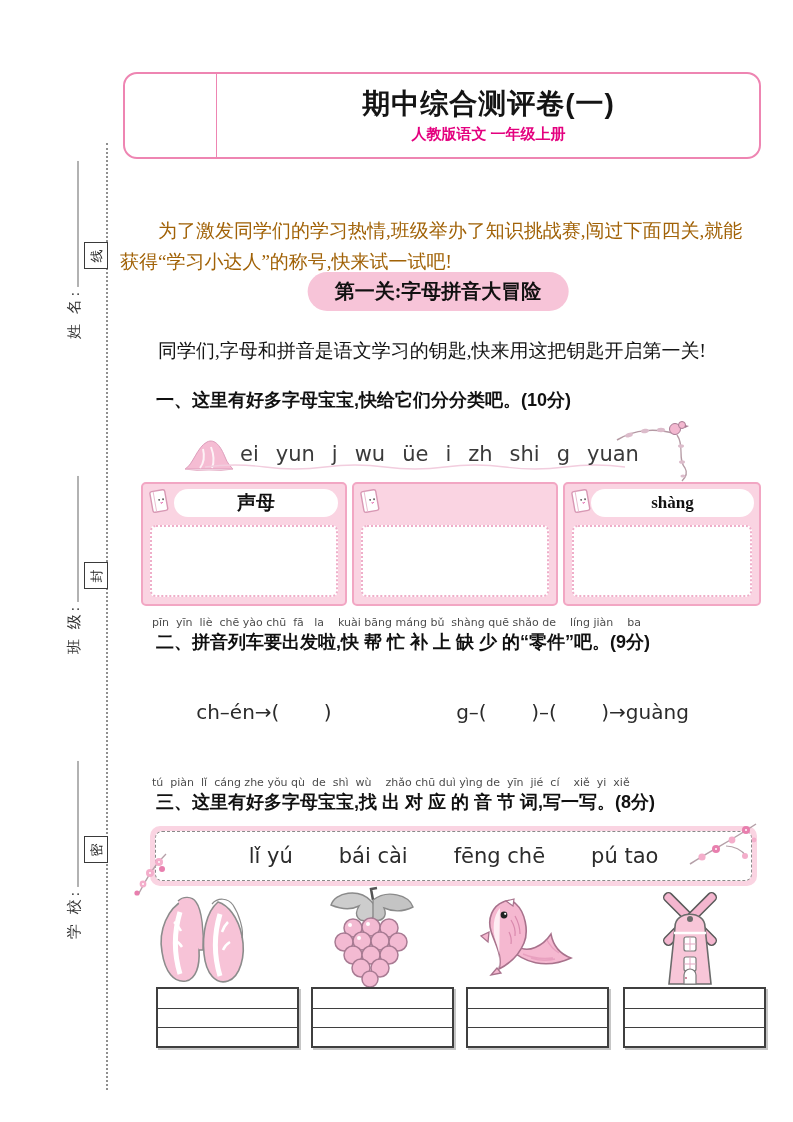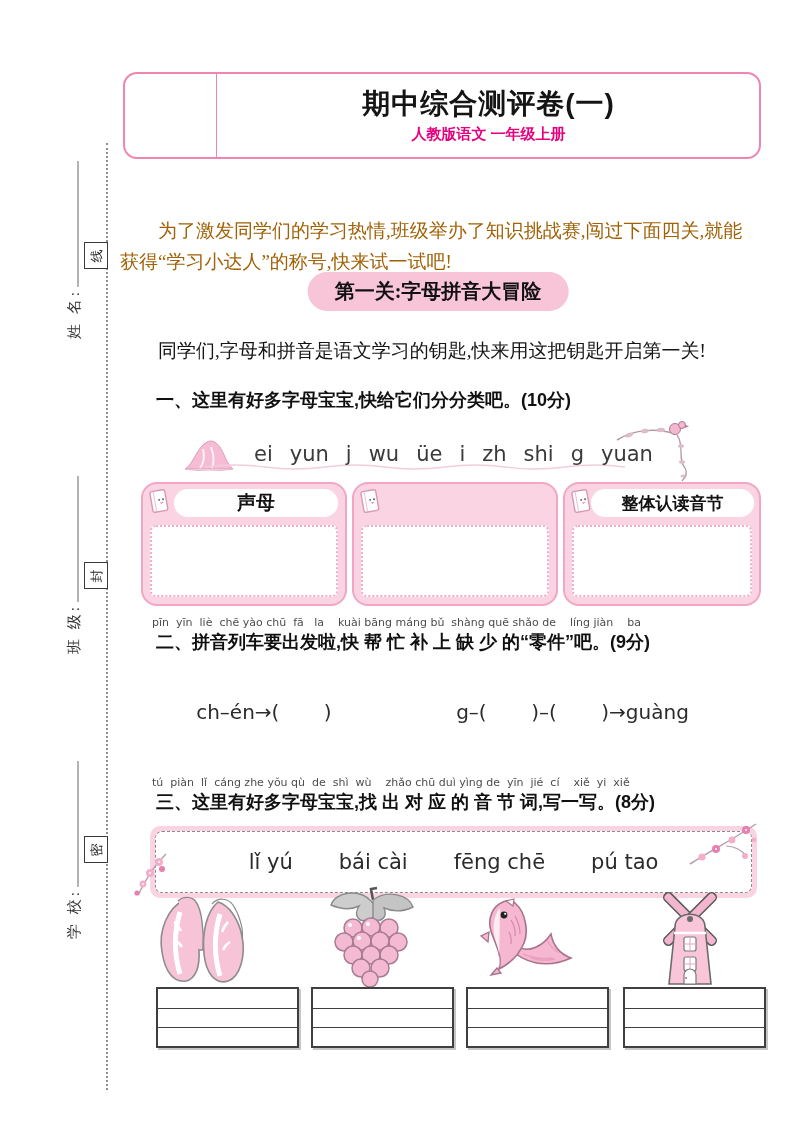--- a/index.html
+++ b/index.html
@@ -32,36 +32,36 @@
           padding:6px 27px;font-family:Liberation Serif, serif;font-weight:bold;font-size:20px;color:#111;
           white-space:nowrap;}
   .section-intro{position:absolute;left:120px;top:338px;width:645px;font-size:19px;text-indent:2em;color:#151515;}
 
   
   .pinyin{position:absolute;font-family:"DejaVu Sans",sans-serif;font-size:11px;color:#4c4c4c;white-space:pre;}
   .q-title{position:absolute;left:120px;font-family:"Liberation Sans","DejaVu Sans",sans-serif;font-weight:bold;
            font-size:18px;color:#101010;white-space:pre;margin-left:36px;}
 
   .letters-row{position:absolute;left:240px;top:442px;display:flex;gap:17px;
-               font-family:"DejaVu Sans",sans-serif;font-size:21px;color:#3a3a3a;margin-left:14px;}
+               font-family:"DejaVu Sans",sans-serif;font-size:21px;color:#3a3a3a;}
   .doodle{position:absolute;}
 
-  .cat-box{position:absolute;top:482px;height:120px;background:#fad4e2;border:2px solid #f2a6c3;border-radius:16px;}
+  .cat-box{position:absolute;top:482px;height:120px;background:#fad4e2;border:2px solid #f2a6c3;border-radius:5px;}
   .cat-head{position:absolute;left:0;right:0;top:0;height:38px;}
   .cat-pill{position:absolute;left:31px;right:7px;top:5px;height:28px;background:#fff;border-radius:999px;
             display:flex;align-items:center;justify-content:center;font-weight:bold;font-size:19px;color:#111;}
   .book-icon{position:absolute;left:5px;top:4px;}
   .cat-body{position:absolute;left:7px;right:7px;top:41px;bottom:7px;background:#fff;border:2px dotted #efaec9;border-radius:6px;}
 
   .q2-rows{position:absolute;left:158px;top:660px;font-family:"DejaVu Sans",sans-serif;font-size:20px;color:#2b2b2b;}
   .q2-row{height:35px;line-height:35px;white-space:pre;}
   .q2-left{display:inline-block;width:260px;white-space:pre;}
   .q2-right{white-space:pre;}
 
-  .word-bank{position:absolute;left:150px;top:826px;width:607px;height:72px;background:#fad4e2;border-radius:10px;}
+  .word-bank{position:absolute;left:150px;top:826px;width:607px;height:60px;background:#fad4e2;border-radius:10px;}
   .word-bank-inner{position:absolute;left:5px;right:5px;top:5px;bottom:5px;background:#fff;border:1.2px dashed #8a8a8a;
                    border-radius:7px;display:flex;align-items:center;justify-content:center;gap:46px;
                    font-family:"DejaVu Sans",sans-serif;font-size:21px;color:#2b2b2b;}
 
   .pic{position:absolute;}
   .grid{position:absolute;top:987px;width:139px;height:57px;border:2px solid #3f3f3f;background:#fff;
         box-shadow:2px 2px 0 #c6c6c6;}
   .grid i{position:absolute;left:0;right:0;border-top:1.5px solid #3f3f3f;}
   .grid i.l1{top:33%;} .grid i.l2{top:66%;}
 </style>
@@ -175,21 +175,21 @@
     <div class="cat-head">
       <svg class="book-icon" width="23" height="28" viewBox="0 0 23 28">
         <g transform="rotate(-10 11 14)">
           <rect x="3.5" y="2.5" width="15" height="21" rx="2" fill="#fff" stroke="#d898b4" stroke-width="1.4"></rect>
           <line x1="7" y1="3" x2="7" y2="23" stroke="#e9bed1" stroke-width="1"></line>
           <circle cx="11.5" cy="12" r="0.9" fill="#555"></circle>
             <circle cx="15.5" cy="12" r="0.9" fill="#555"></circle>
           <path d="M12.5,15 q1,1 2,0" stroke="#c07" stroke-width="0.8" fill="none"></path>
         </g>
       </svg>
-      <div class="cat-pill" style="font-size:17px;left:26px;right:5px">整体认读音节</div>
+      <div class="cat-pill" style="font-size:17px;left:26px;right:5px">shàng</div>
     </div>
     <div class="cat-body"></div>
   </div>
 
   <div class="pinyin" style="left:152px;top:616px">pīn  yīn  liè  chē yào chū  fā   la    kuài bāng máng bǔ  shàng quē shǎo de    líng jiàn    ba</div>
   <div class="q-title" style="top:630px">二、拼音列车要出发啦,快 帮 忙 补 上 缺 少 的“零件”吧。(9分)</div>
 
   <div class="q2-rows">
     <div class="q2-row">
       <span class="q2-left">ch–én→(       )</span><span class="q2-right">g–(       )–(       )→guàng</span>

